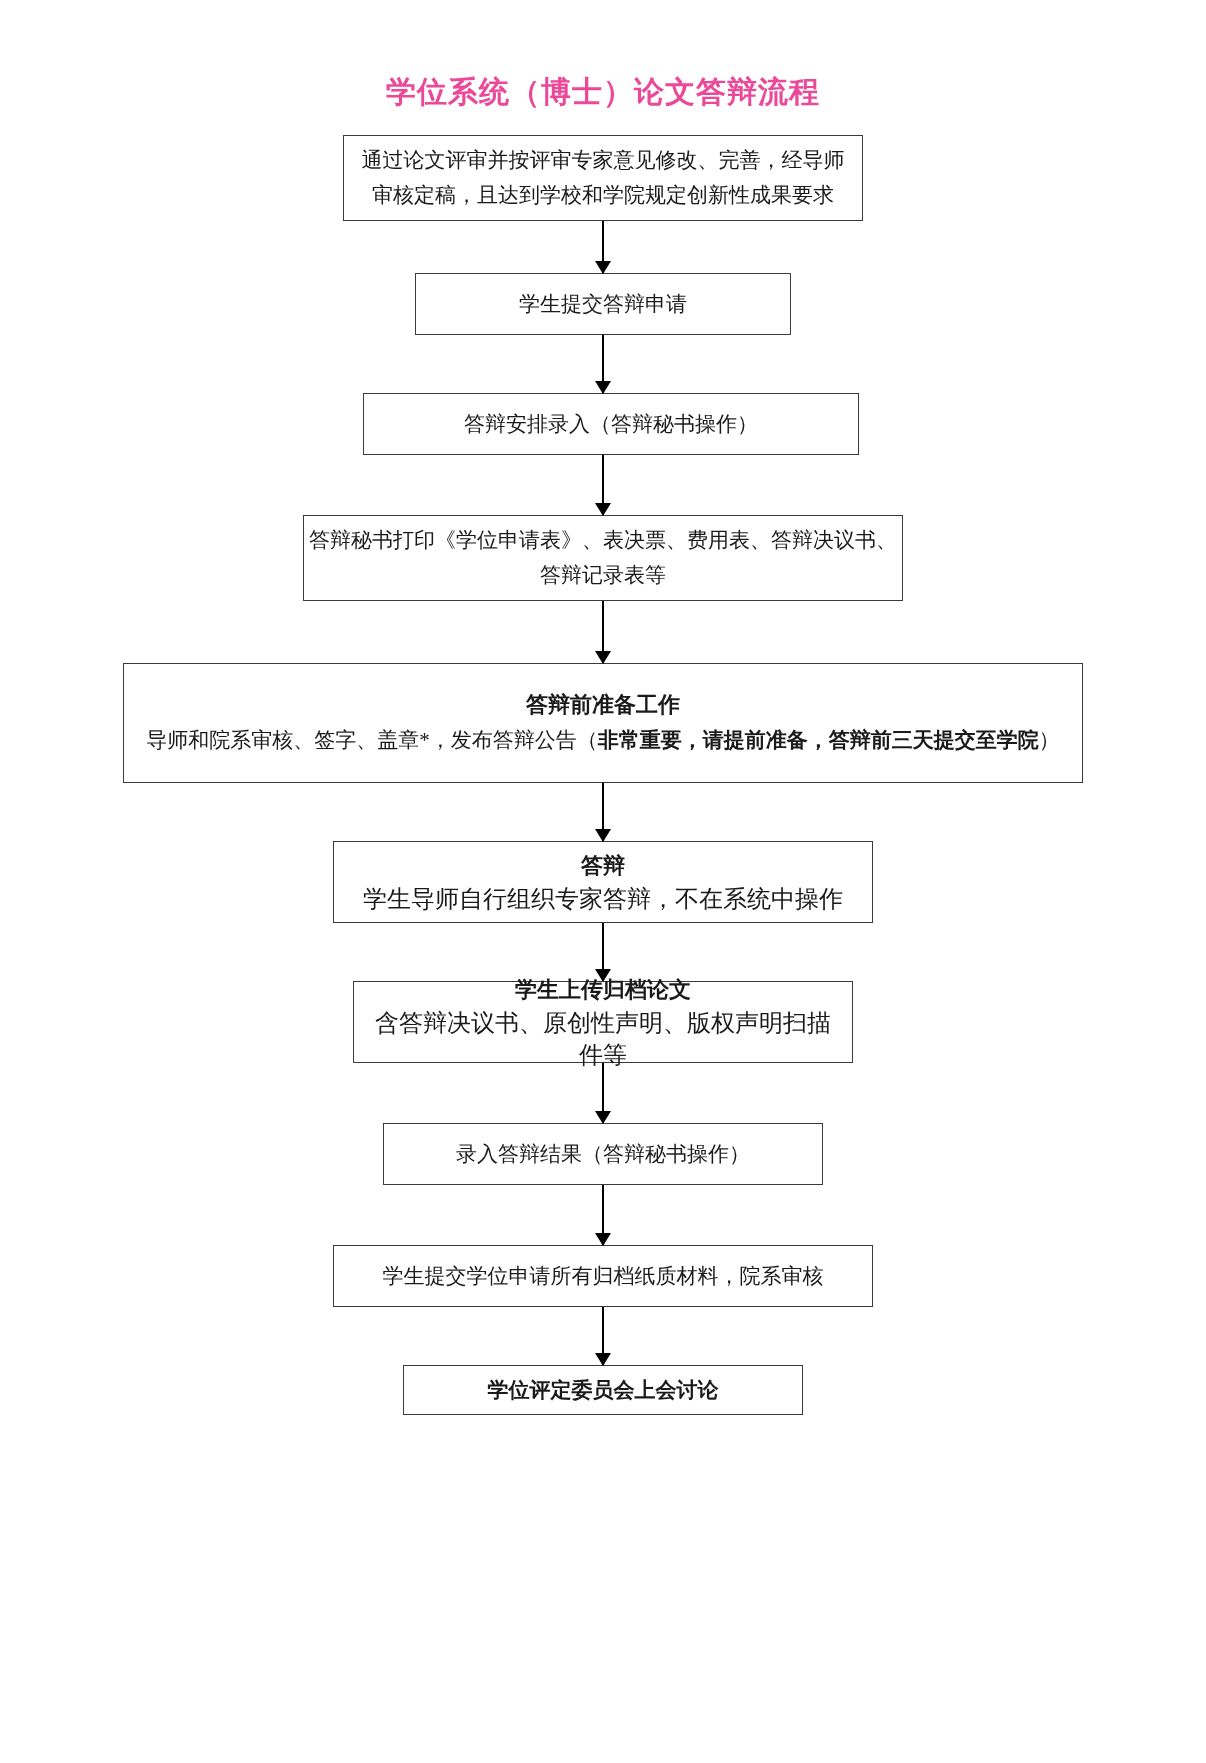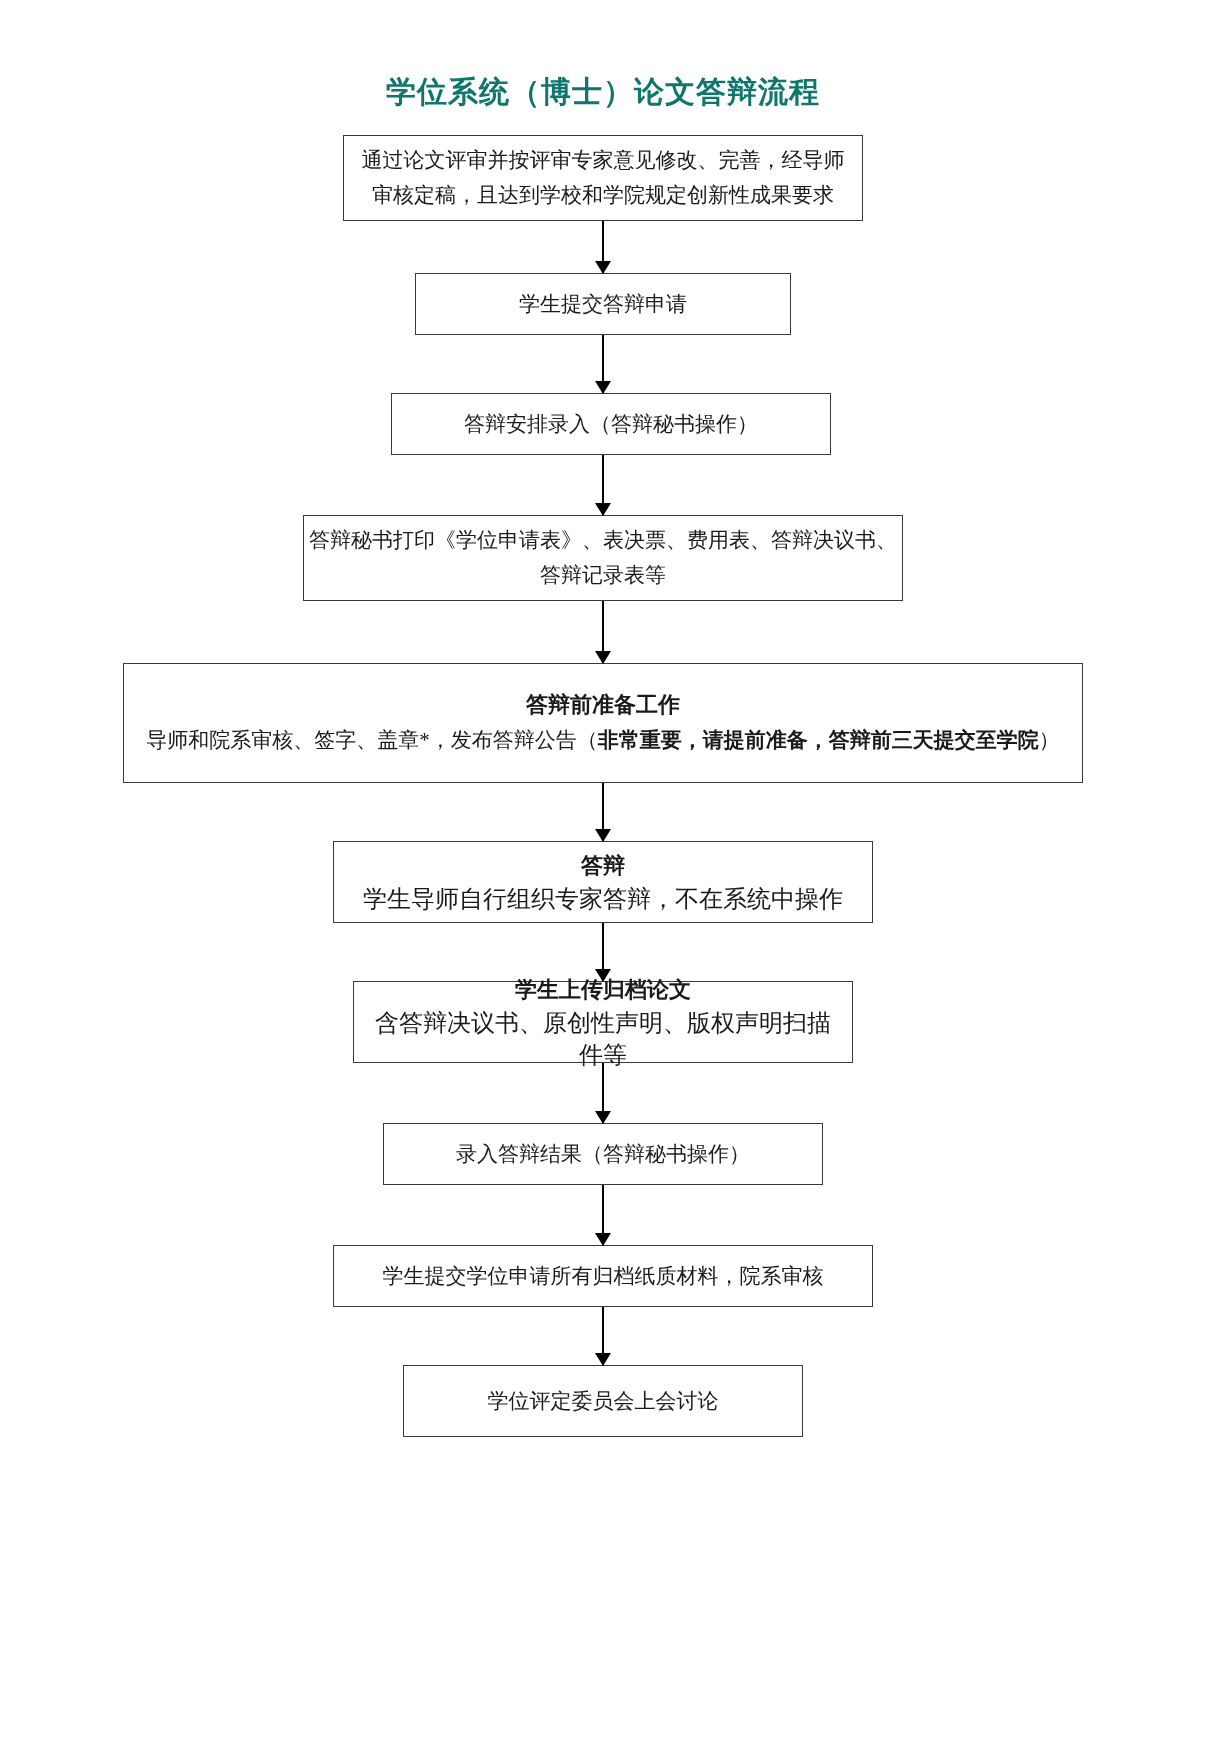--- a/index.html
+++ b/index.html
@@ -25,21 +25,21 @@
 
   .title {
     text-align: center;
     font-size: 30px;
     font-weight: bold;
     letter-spacing: 1px;
     margin: 0;
     padding-top: 72px;
     padding-bottom: 0;
     font-family: "Liberation Sans", "DejaVu Sans", sans-serif;
-    color: #0f766e;
+    color: #ec4899;
   }
 
   .flow {
     display: flex;
     flex-direction: column;
     align-items: center;
     margin-top: 22px;
   }
 
   
@@ -91,28 +91,28 @@
     line-height: 32px;
   }
   b.em {
     font-weight: bold;
     font-family: "Liberation Sans", "DejaVu Sans", sans-serif;
   }
 
   
   .n1 { width: 520px; height: 86px; }
   .n2 { width: 376px; height: 62px; }
-  .n3 { width: 440px; height: 62px; margin-left: 16px; }
+  .n3 { width: 496px; height: 62px; margin-left: 16px; }
   .n4 { width: 600px; height: 86px; }
   .n5 { width: 960px; height: 120px; padding: 6px 18px; }
   .n6 { width: 540px; height: 82px; }
   .n7 { width: 500px; height: 82px; }
   .n8 { width: 440px; height: 62px; }
   .n9 { width: 540px; height: 62px; }
-  .n10 { width: 400px; height: 72px; }
+  .n10 { width: 400px; height: 50px; font-weight: bold; }
 
   .c1 { height: 52px; }
   .c2 { height: 58px; }
   .c3 { height: 60px; }
   .c4 { height: 62px; }
   .c5 { height: 58px; }
   .c6 { height: 58px; }
   .c7 { height: 60px; }
   .c8 { height: 60px; }
   .c9 { height: 58px; }

